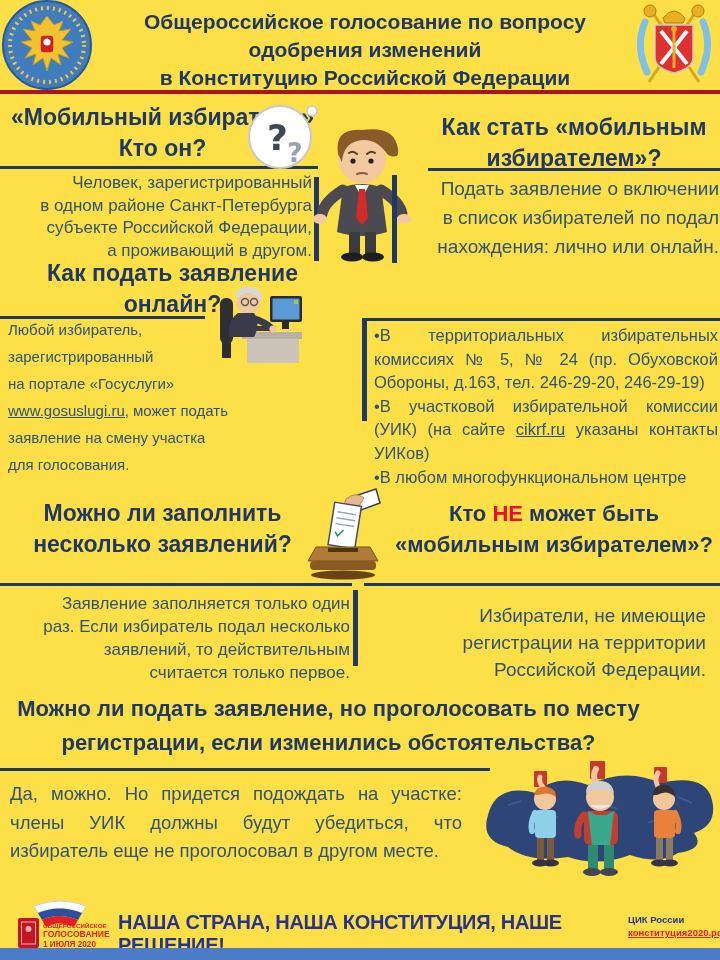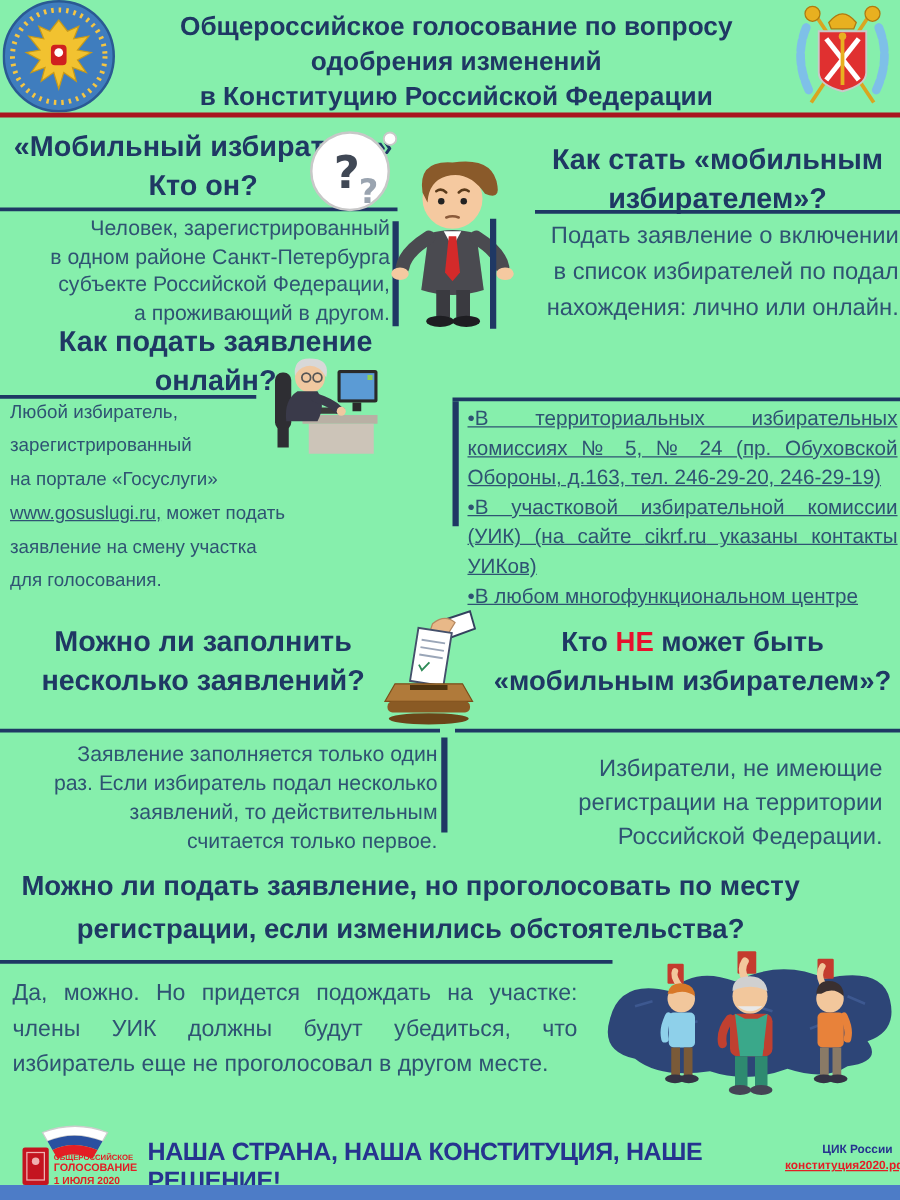--- a/index.html
+++ b/index.html
@@ -1,18 +1,18 @@
 <!DOCTYPE html>
 <html><head>
 <meta charset="utf-8">
 <style>
   * { margin:0; padding:0; box-sizing:border-box; }
   body { background:#fff; font-family:"Liberation Sans", sans-serif; }
   .page {
-    position:relative; width:720px; height:960px; background:#86efac;
+    position:relative; width:720px; height:960px; background:#fde047;
     overflow:hidden; outline:1px solid #a9a9a9;
   }
   .abs { position:absolute; }
   .body-text { color:#2f5373; }
   .pre { white-space:pre-line;text-align:right; }
   h1,h2 { font-weight:bold; }
   .page-title {
     left:100px; top:8px; width:530px; text-align:center;
     font-size:21px; line-height:28px; color:#1f3864; font-weight:bold;
   }
@@ -34,40 +34,40 @@
   .s1-right-bar  { left:392px; top:175px; height:88px; }
   .s1-right-body { left:403px; top:174px; width:316px; font-size:19px; line-height:29px; }
   
   .s2-left-head  { left:0; top:258px; width:305px; font-size:23px; line-height:31px;margin-left:20px; }
   .s2-left-rule  { left:0; top:316px; width:205px; }
   .woman         { left:214px; top:280px; }
   .s2-left-body  { left:8px; top:316px; width:348px; font-size:15px; line-height:27px; }
   .s2-right-head { left:420px; top:258px; width:300px; font-size:23px; line-height:31px; }
   .s2-right-rule { left:362px; top:318px; width:358px; }
   .s2-right-bar  { left:362px; top:321px; height:100px; }
-  .s2-right-list { left:374px; top:324px; width:344px; font-size:16.5px; line-height:23.6px; text-align:justify;text-decoration:underline; }
+  .s2-right-list { left:374px; top:324px; width:344px; font-size:16.5px; line-height:23.6px; text-align:justify; }
   
   .s3-left-head  { left:10px; top:498px; width:305px; font-size:23px; line-height:31px; }
   .ballot        { left:296px; top:487px; }
   .s3-right-head { left:388px; top:498px; width:332px; font-size:22px; line-height:31px; }
   .s3-left-rule  { left:0; top:583px; width:352px; }
   .s3-right-rule { left:364px; top:583px; width:356px; }
   .s3-bar        { left:353px; top:590px; height:76px; }
   .s3-left-body  { left:8px; top:592px; width:342px; font-size:17px; line-height:23px; }
   .s3-right-body { left:374px; top:602px; width:332px; font-size:19px; line-height:27px; }
   
   .s4-head  { left:0; top:692px; width:657px; font-size:22px; line-height:34px; }
   .s4-rule  { left:0; top:768px; width:490px; }
   .s4-body  { left:10px; top:780px; width:452px; font-size:18.5px; line-height:28.5px; text-align:justify; }
   .map-ill  { left:478px; top:753px; }
   
   .footer-logo   { left:12px; top:898px; }
   .footer-slogan { left:118px; top:911px; width:525px; text-align:left;
                    font-size:20px; font-weight:bold; letter-spacing:-0.3px; color:#26338f; }
-  .footer-right  { left:628px; top:913px; width:86px; text-align:right; font-size:9.5px; font-weight:bold; line-height:13px; }
+  .footer-right  { left:628px; top:913px; width:86px; text-align:left; font-size:9.5px; font-weight:bold; line-height:13px; }
   .footer-cik  { color:#26338f; }
   .footer-site { color:#e31e24; }
   .bottom-bar { left:0; top:948px; width:720px; height:12px; background:#4d7cc7; }
 </style>
 </head>
 <body>
 
 <div class="page">
 
   <svg class="abs" style="left:2px; top:0;" width="90" height="90" viewBox="0 0 90 90">

